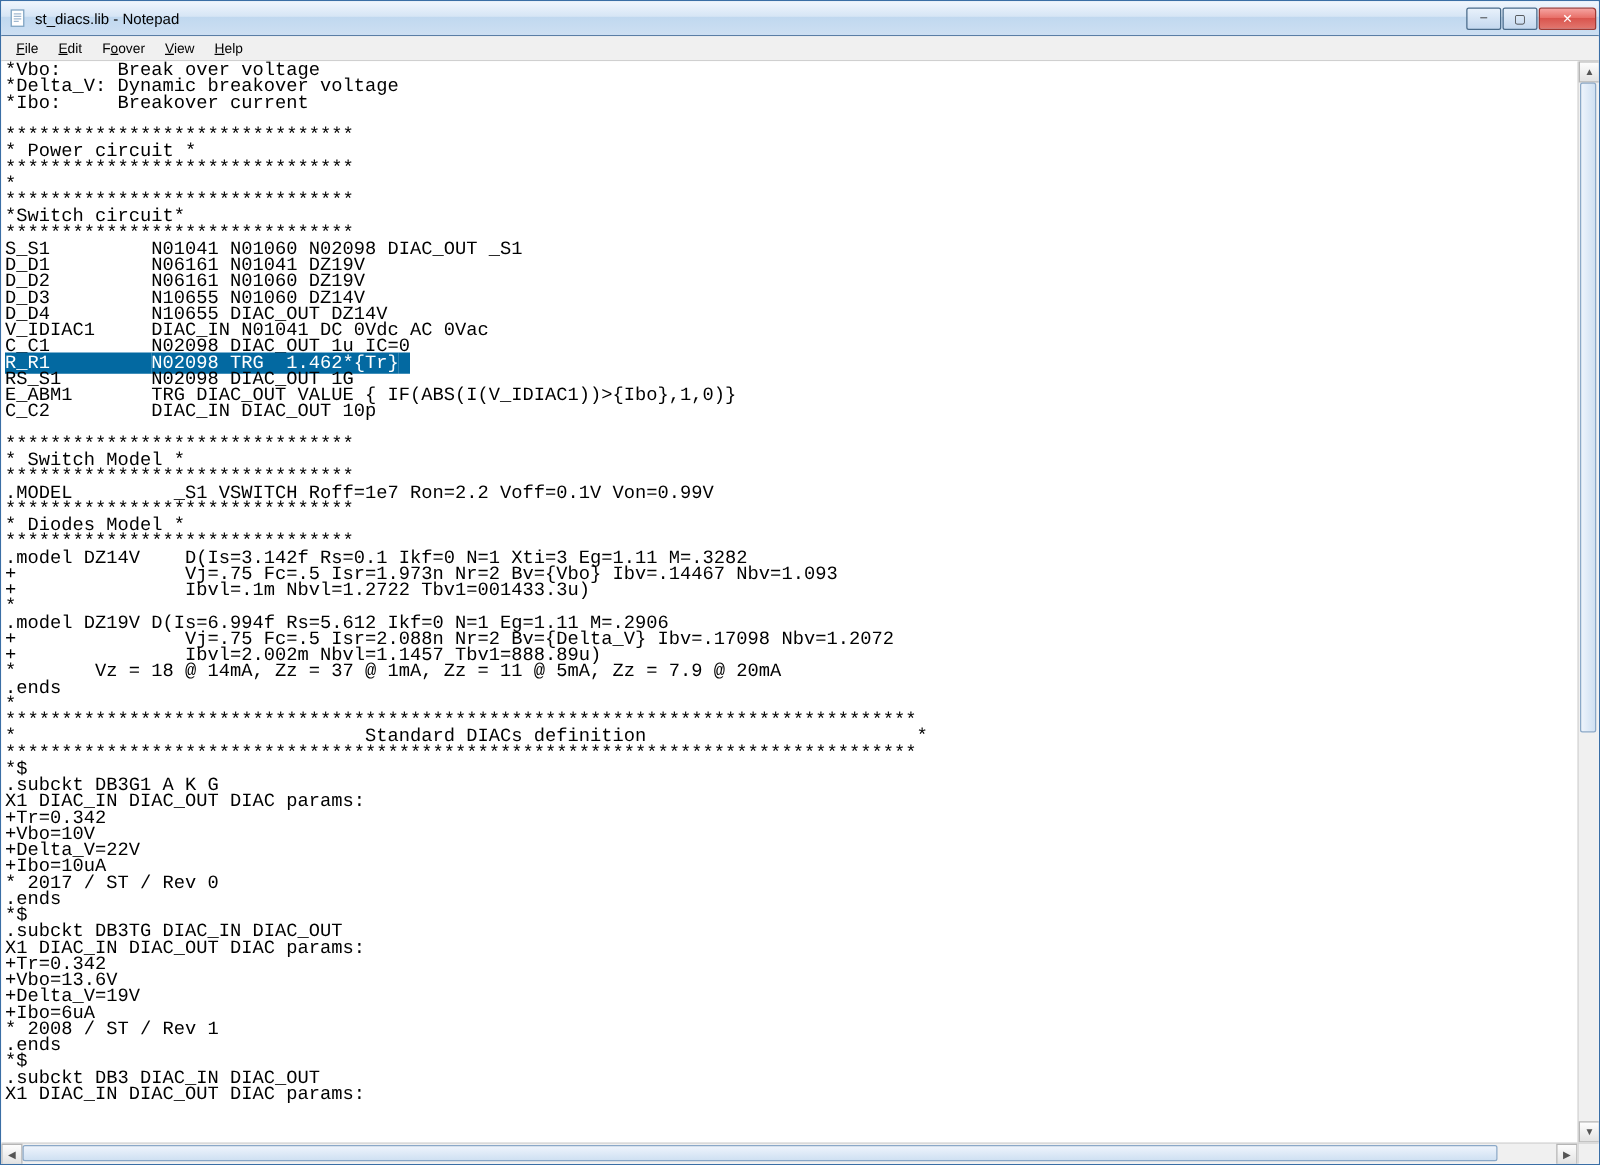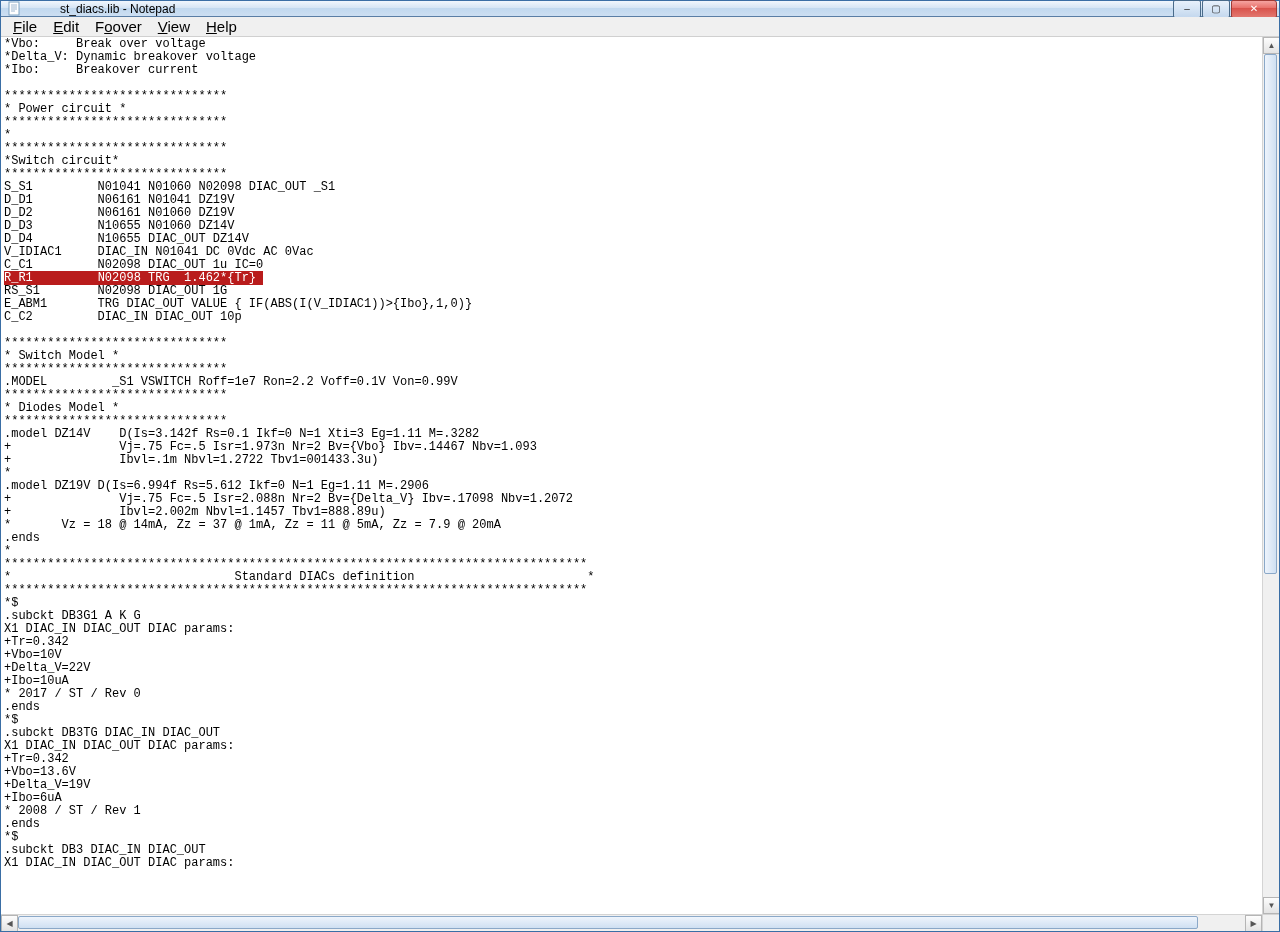--- a/index.html
+++ b/index.html
@@ -13,27 +13,26 @@
   }
   .window {
     width: 1280px;
     height: 932px;
     background: #fff;
     border: 1px solid #3a6ea5;
     display: flex;
     flex-direction: column;
   }
   .titlebar {
-    height: 16px;
+    height: 28px;
     background: linear-gradient(to bottom, #f0f6fd 0%, #d6e5f5 45%, #c0d8ef 46%, #cddff2 100%);
     border-bottom: 1px solid #5a7ea5;
     display: flex;
     align-items: center;
     padding: 0 2px 0 6px;
-    gap: 32px;
   }
   .titlebar .app-icon {
     width: 16px;
     height: 16px;
     margin-right: 5px;
     display: inline-flex;
     align-items: center;
     justify-content: center;
   }
   .titlebar .title-text {
@@ -65,50 +64,50 @@
     color: #fff;
     border-top-right-radius: 3px;
   }
   .menubar {
     height: 20px;
     background: #f0f0f0;
     border-bottom: 1px solid #d0d0d0;
     display: flex;
     align-items: center;
     padding: 0 4px;
-    font-size: 15px;
+    font-size: 11px;
   }
   .menu-item {
     padding: 2px 8px;
     color: #000;
     cursor: default;
   }
   .menu-item .underline { text-decoration: underline; }
   .editor-wrap {
     flex: 1;
     position: relative;
     background: #fff;
     overflow: hidden;
   }
   .editor {
     position: absolute;
     top: 0; left: 0;
     right: 17px;
     bottom: 17px;
     overflow: hidden;
     font-family: Consolas, "Courier New", monospace;
-    font-size: 12px;
+    font-size: 15px;
     line-height: 13px;
     white-space: pre;
     color: #000;
     padding: 1px 3px;
   }
   .editor .line { display: block; }
   .editor .sel {
-    background: #b91c1c;
+    background: #0369a1;
     color: #fff;
   }
   .vscroll {
     position: absolute;
     top: 0;
     right: 0;
     bottom: 17px;
     width: 17px;
     background: #f0f0f0;
     border-left: 1px solid #d4d4d4;

